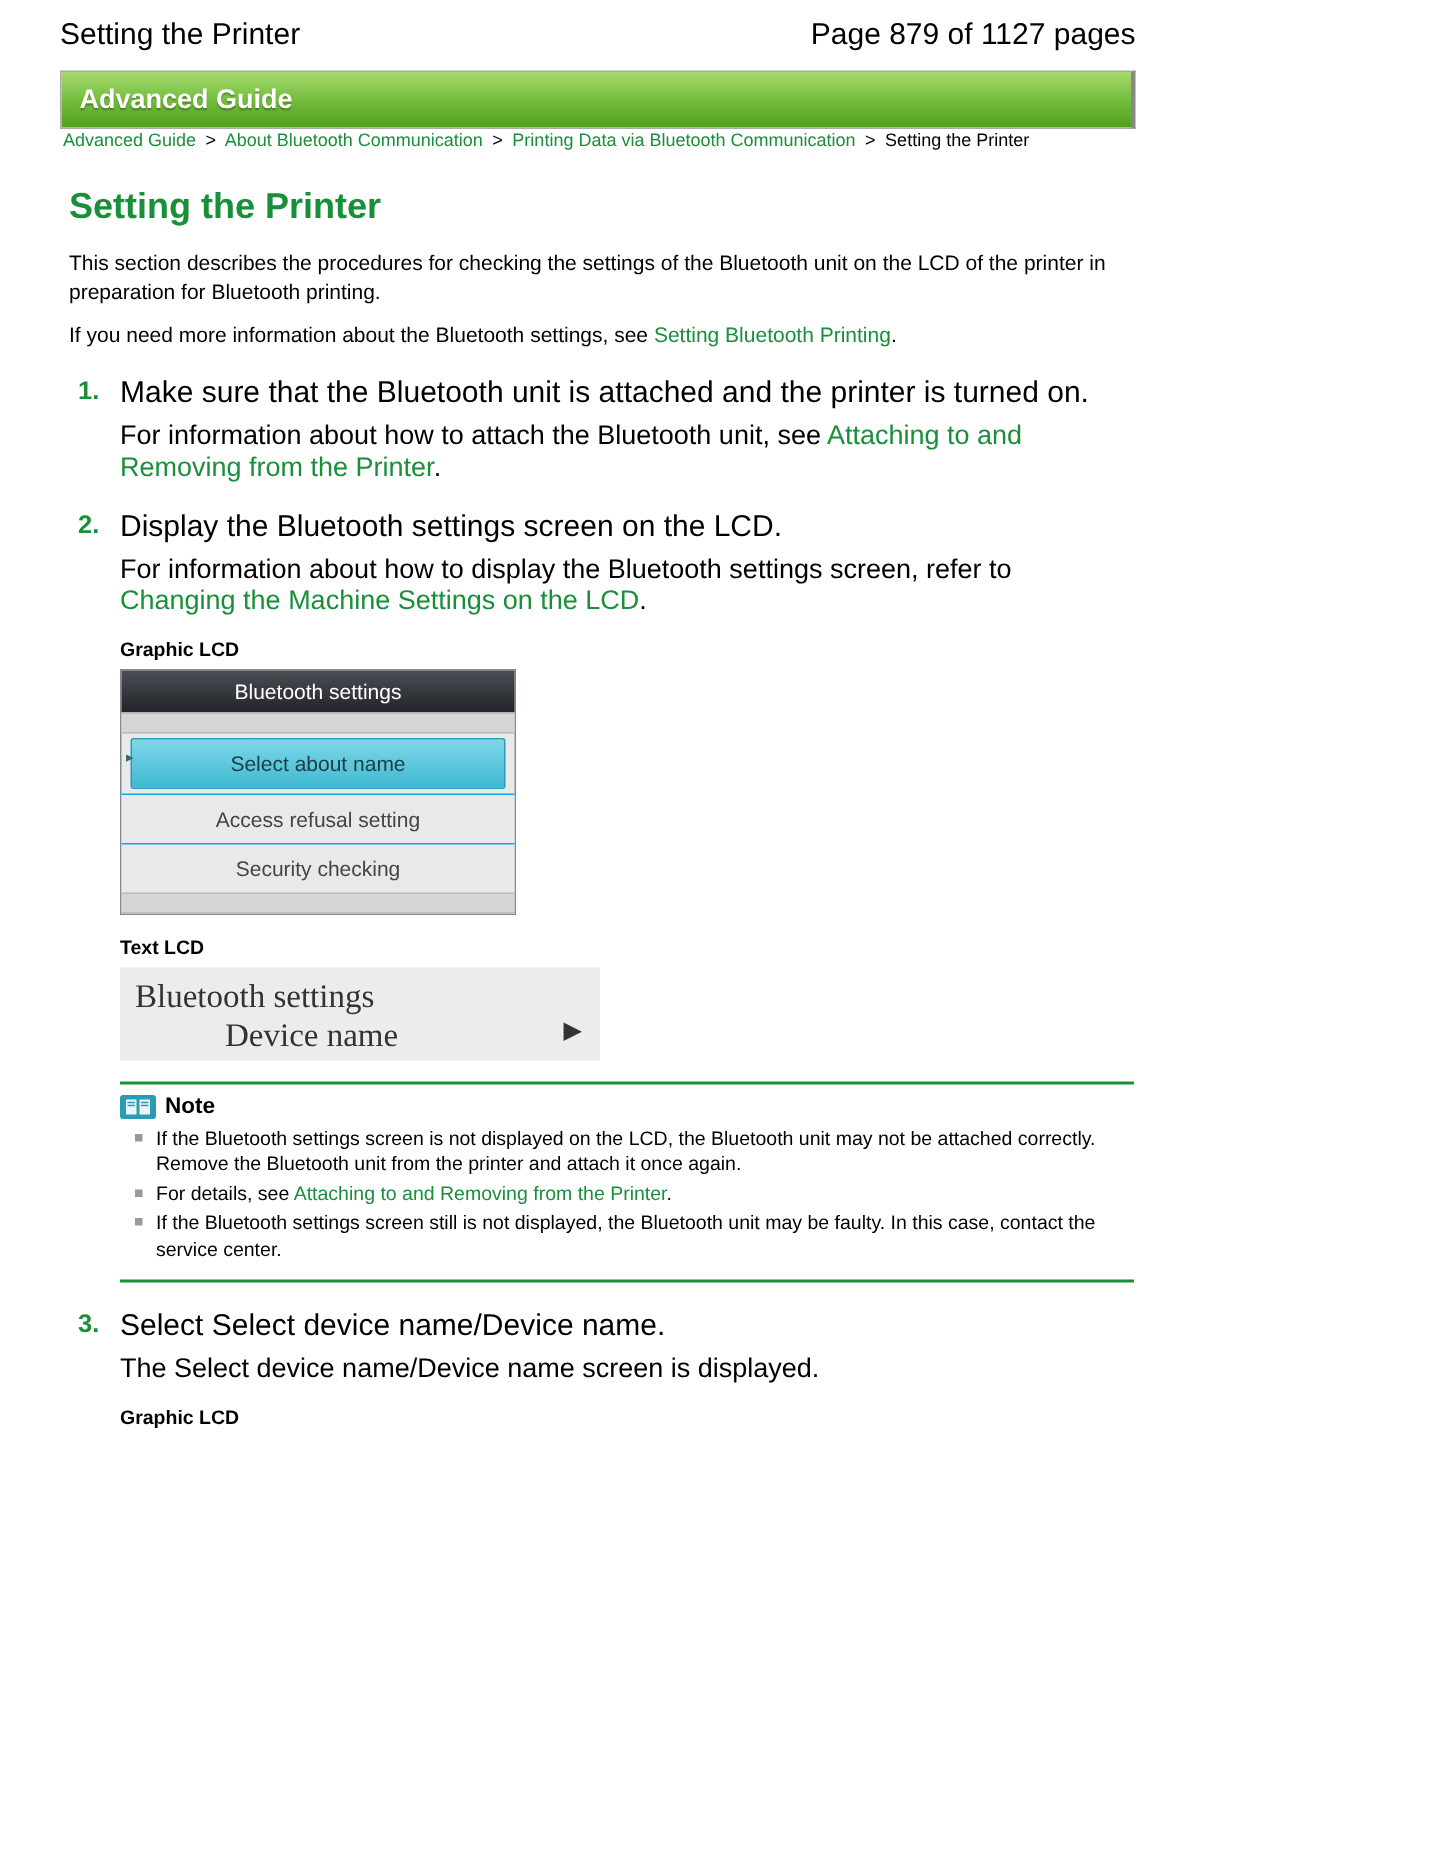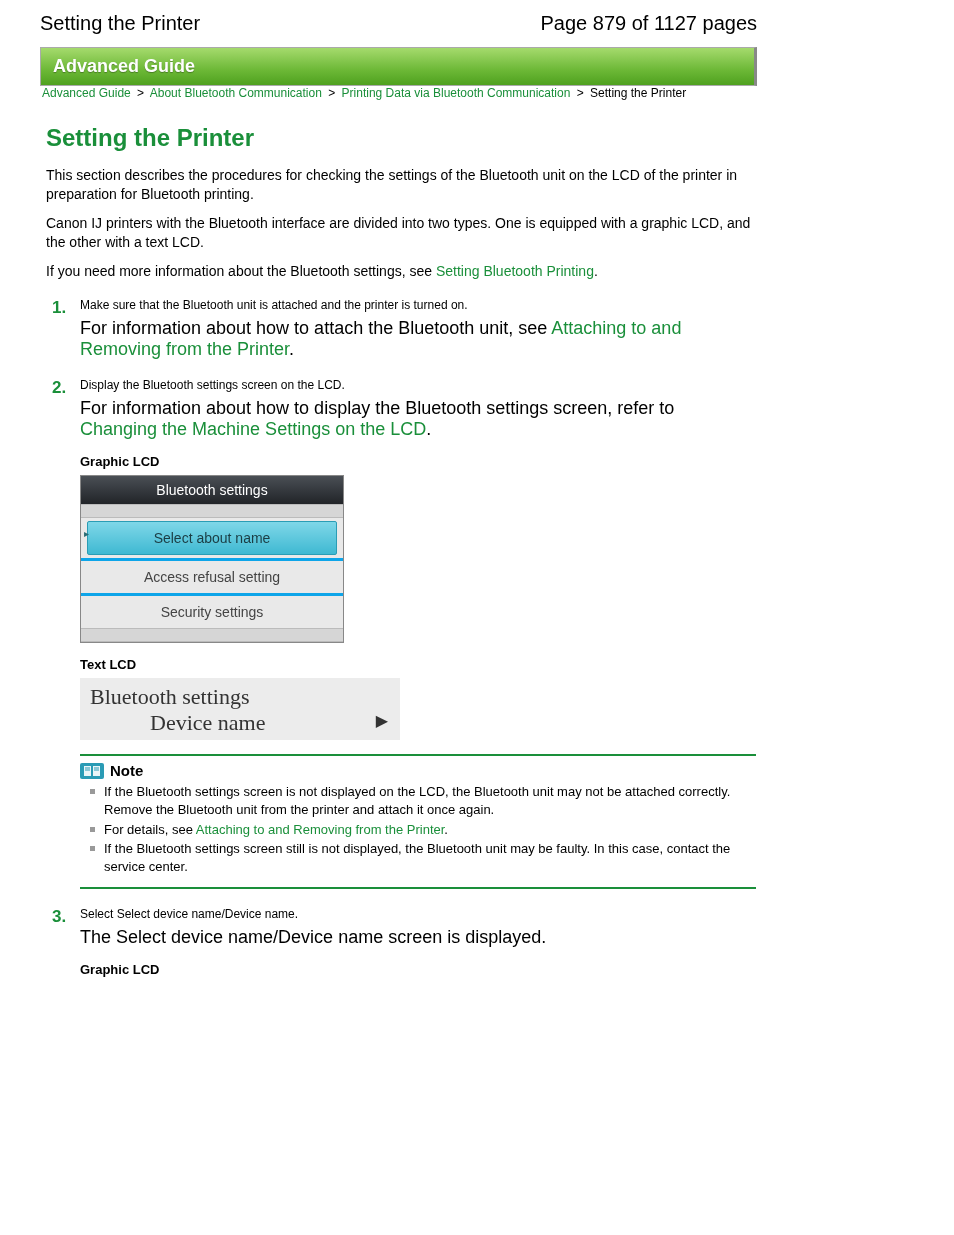--- a/index.html
+++ b/index.html
@@ -11,27 +11,27 @@
 .breadcrumb{font-size:12px;padding:0 2px 14px;color:#000}
 .breadcrumb a{color:#1a8f3a;text-decoration:none}
 .breadcrumb .sep{color:#000;margin:0 3px}
 .content{padding-left:6px;max-width:710px}
 h1.page-title{color:#1a8f3a;font-size:24px;margin:10px 0 14px}
 p{margin:6px 0 10px;line-height:1.35}
 a.inline{color:#1a8f3a;text-decoration:none}
 ol.steps{list-style:none;padding:0;margin:0}
 ol.steps>li{margin:18px 0 0;padding-left:34px;position:relative}
 ol.steps>li .num{position:absolute;left:6px;top:0;color:#1a8f3a;font-weight:bold;font-size:17px}
-ol.steps>li .step-title{font-size:12px;margin-bottom:6px}
+ol.steps>li .step-title{font-size:20px;margin-bottom:6px}
 .subtext{padding-left:0;font-size:18px}
 .lcd-label{font-weight:bold;font-size:13px;margin:14px 0 6px}
 .graphic-lcd{width:262px;border:1px solid #888;background:#e9e9e9;margin-bottom:12px}
 .graphic-lcd .titlebar{background:linear-gradient(#4a4f55,#212428);color:#fff;text-align:center;font-size:14px;padding:6px 0}
 .graphic-lcd .divider{height:12px;background:#d6d6d6;border-top:1px solid #bbb;border-bottom:1px solid #bbb}
-.graphic-lcd .item{padding:8px 0;text-align:center;color:#444;font-size:14px;background:#e9e9e9;border-top:3px solid #0ea5e9}
+.graphic-lcd .item{padding:8px 0;text-align:center;color:#444;font-size:14px;background:#e9e9e9;border-top:1px solid #0ea5e9}
 .graphic-lcd .item.selected{background:linear-gradient(#7fd7e8,#3fb9d2);color:#1b3d44;position:relative;border:1px solid #2a9db5;margin:3px 6px;border-radius:2px}
 .graphic-lcd .item.selected::before{content:"▸";position:absolute;left:-4px;top:6px;font-size:10px;color:#2a6b74}
 .text-lcd{width:300px;background:#ececec;padding:6px 10px 4px;font-family:"Times New Roman",serif;color:#333;position:relative;margin-bottom:14px}
 .text-lcd .line1{font-size:22px}
 .text-lcd .line2{font-size:22px;padding-left:60px}
 .text-lcd .arrow{position:absolute;right:12px;bottom:10px;font-size:16px;color:#333}
 .note-block{border-top:2px solid #1a8f3a;border-bottom:2px solid #1a8f3a;padding:6px 0 10px;margin:8px 0 16px}
 .note-head{display:flex;align-items:flex-end;gap:6px;margin-bottom:4px}
 .note-icon{width:24px;height:16px;background:#2a9bb5;display:inline-flex;align-items:center;justify-content:center;border-radius:2px}
 .note-icon svg{display:block}
@@ -58,21 +58,20 @@
   <span class="sep">&gt;</span>
   <a href="#">Printing Data via Bluetooth Communication</a>
   <span class="sep">&gt;</span>
   <span>Setting the Printer</span>
 </div>
 
 <div class="content">
   <h1 class="page-title">Setting the Printer</h1>
 
   <p>This section describes the procedures for checking the settings of the Bluetooth unit on the LCD of the printer in preparation for Bluetooth printing.</p>
-  <p>Canon IJ printers with the Bluetooth interface are divided into two types. One is equipped with a graphic LCD, and the other with a text LCD.</p>
   <p>
     <span>If you need more information about the Bluetooth settings, see </span>
     <a href="#" class="inline">Setting Bluetooth Printing</a><span>.</span>
   </p>
 
   <ol class="steps">
 
     <li>
       <span class="num">1.</span>
       <div class="step-title">Make sure that the Bluetooth unit is attached and the printer is turned on.</div>
@@ -89,21 +88,21 @@
         <span>For information about how to display the Bluetooth settings screen, refer to </span>
         <a href="#" class="inline">Changing the Machine Settings on the LCD</a><span>.</span>
       </div>
 
       <div class="lcd-label">Graphic LCD</div>
       <div class="graphic-lcd">
         <div class="titlebar">Bluetooth settings</div>
         <div class="divider"></div>
         <div class="item selected">Select about name</div>
         <div class="item">Access refusal setting</div>
-        <div class="item">Security settings</div>
+        <div class="item">Security checking</div>
         <div class="divider"></div>
       </div>
 
       <div class="lcd-label">Text LCD</div>
       <div class="text-lcd">
         <div class="line1">Bluetooth settings</div>
         <div class="line2">Device name</div>
         <div class="arrow">▶</div>
       </div>
 

